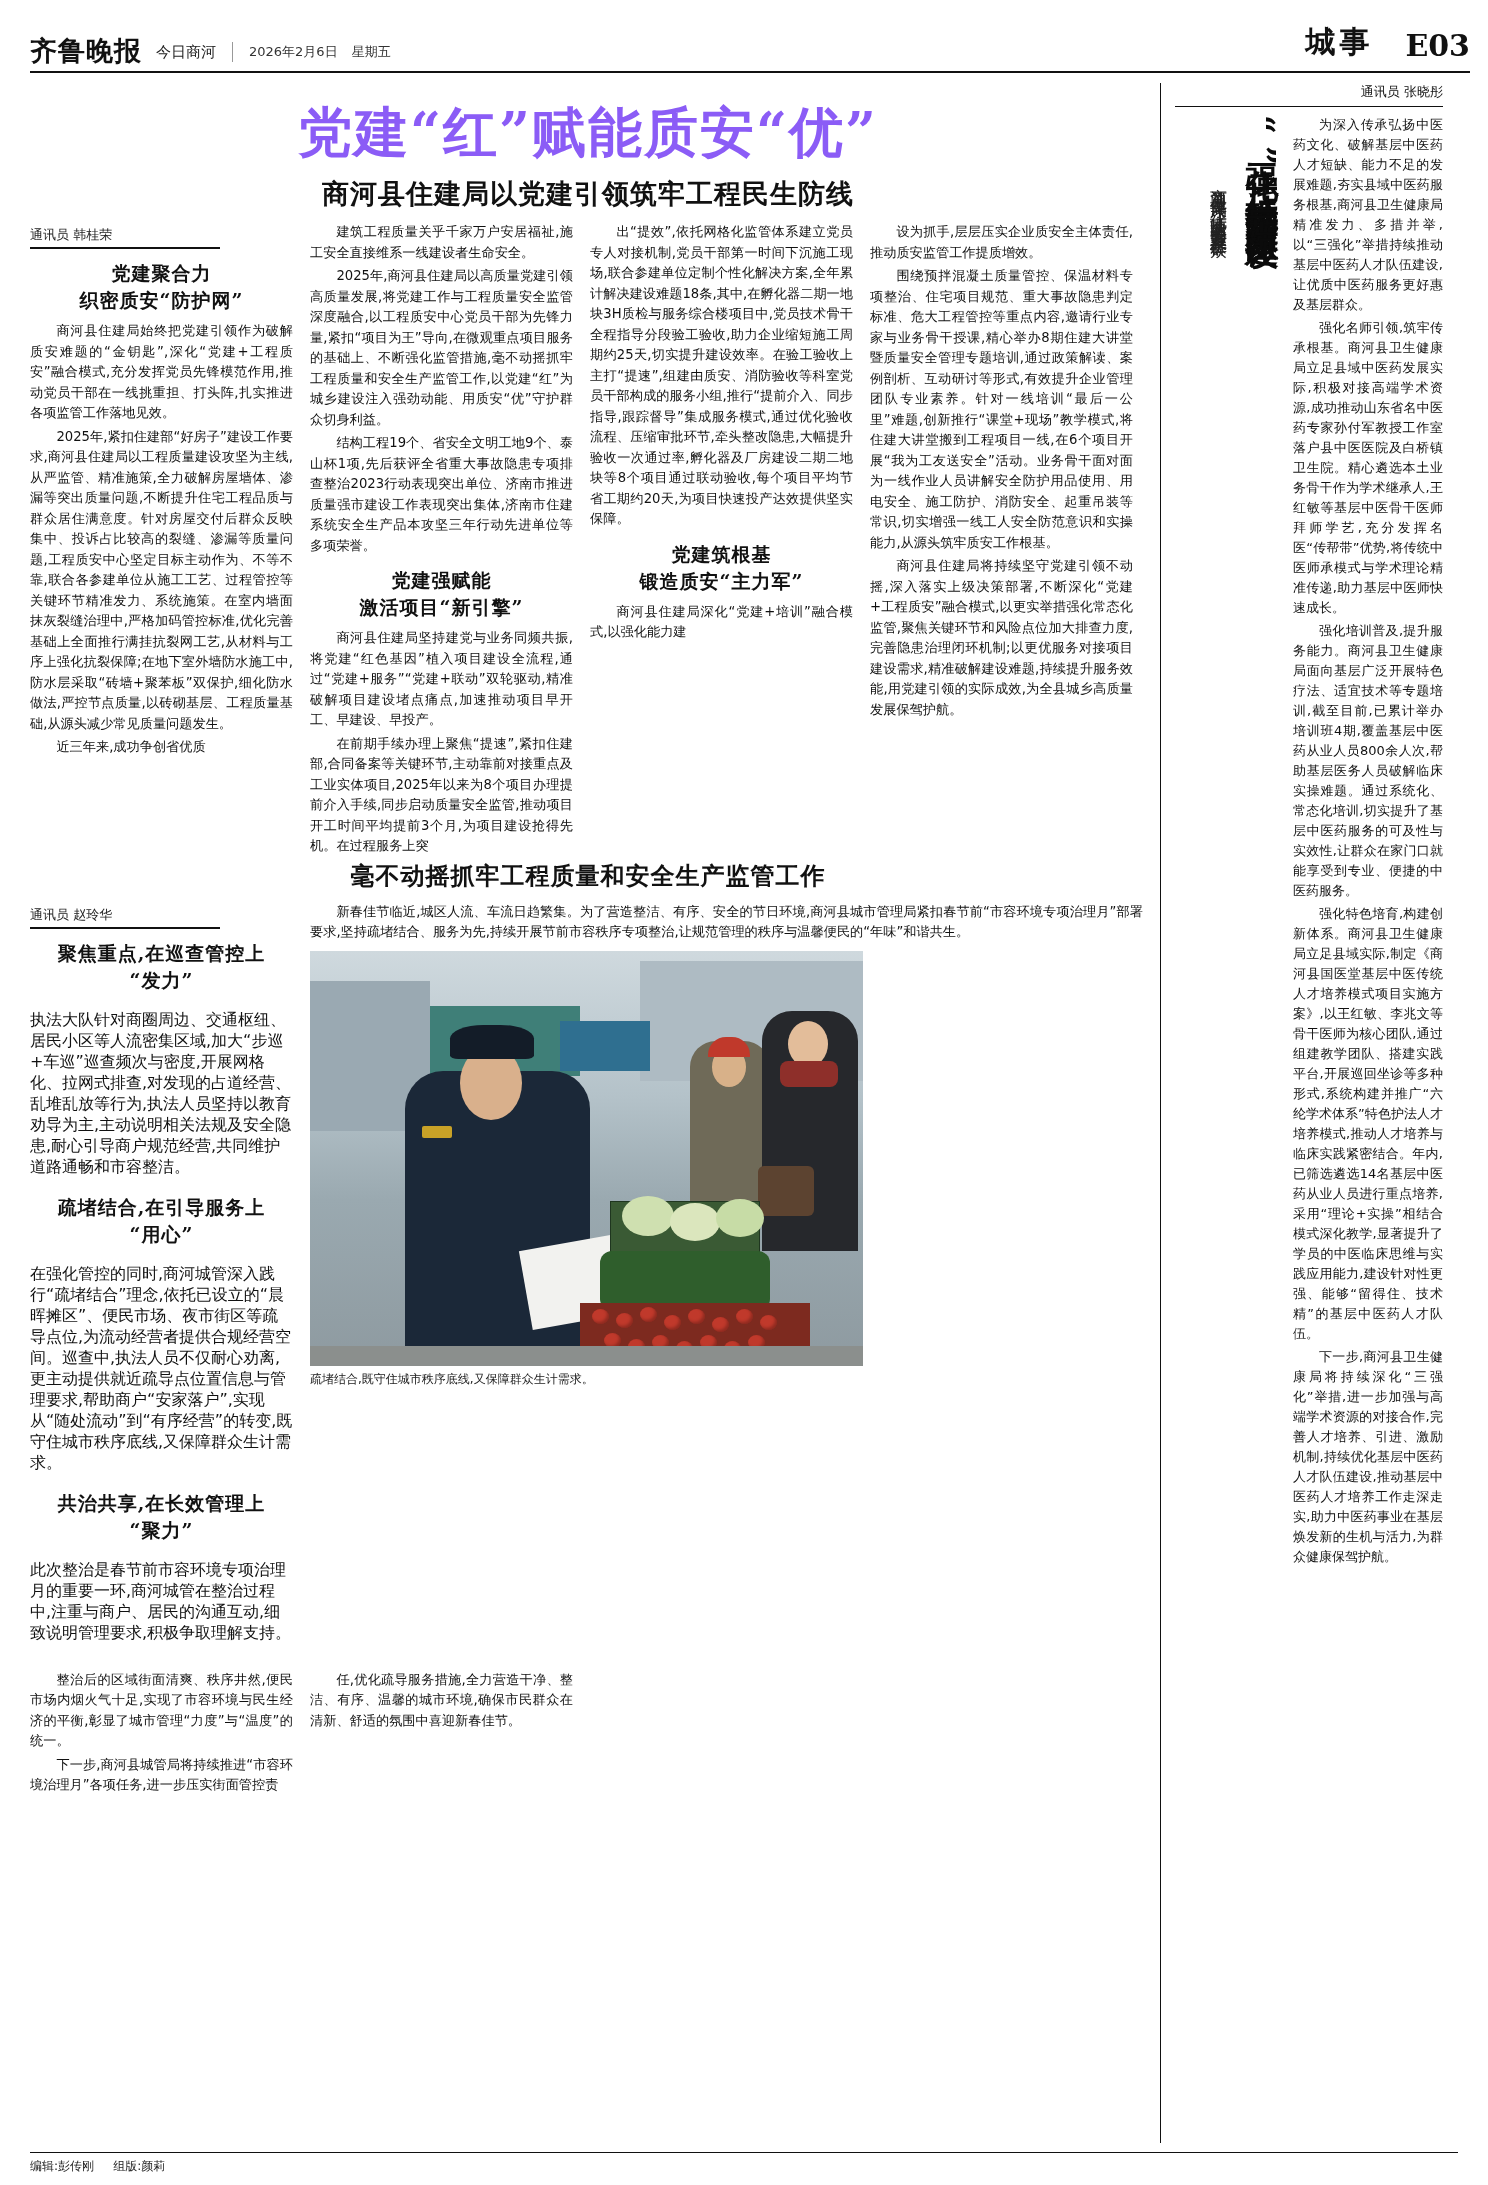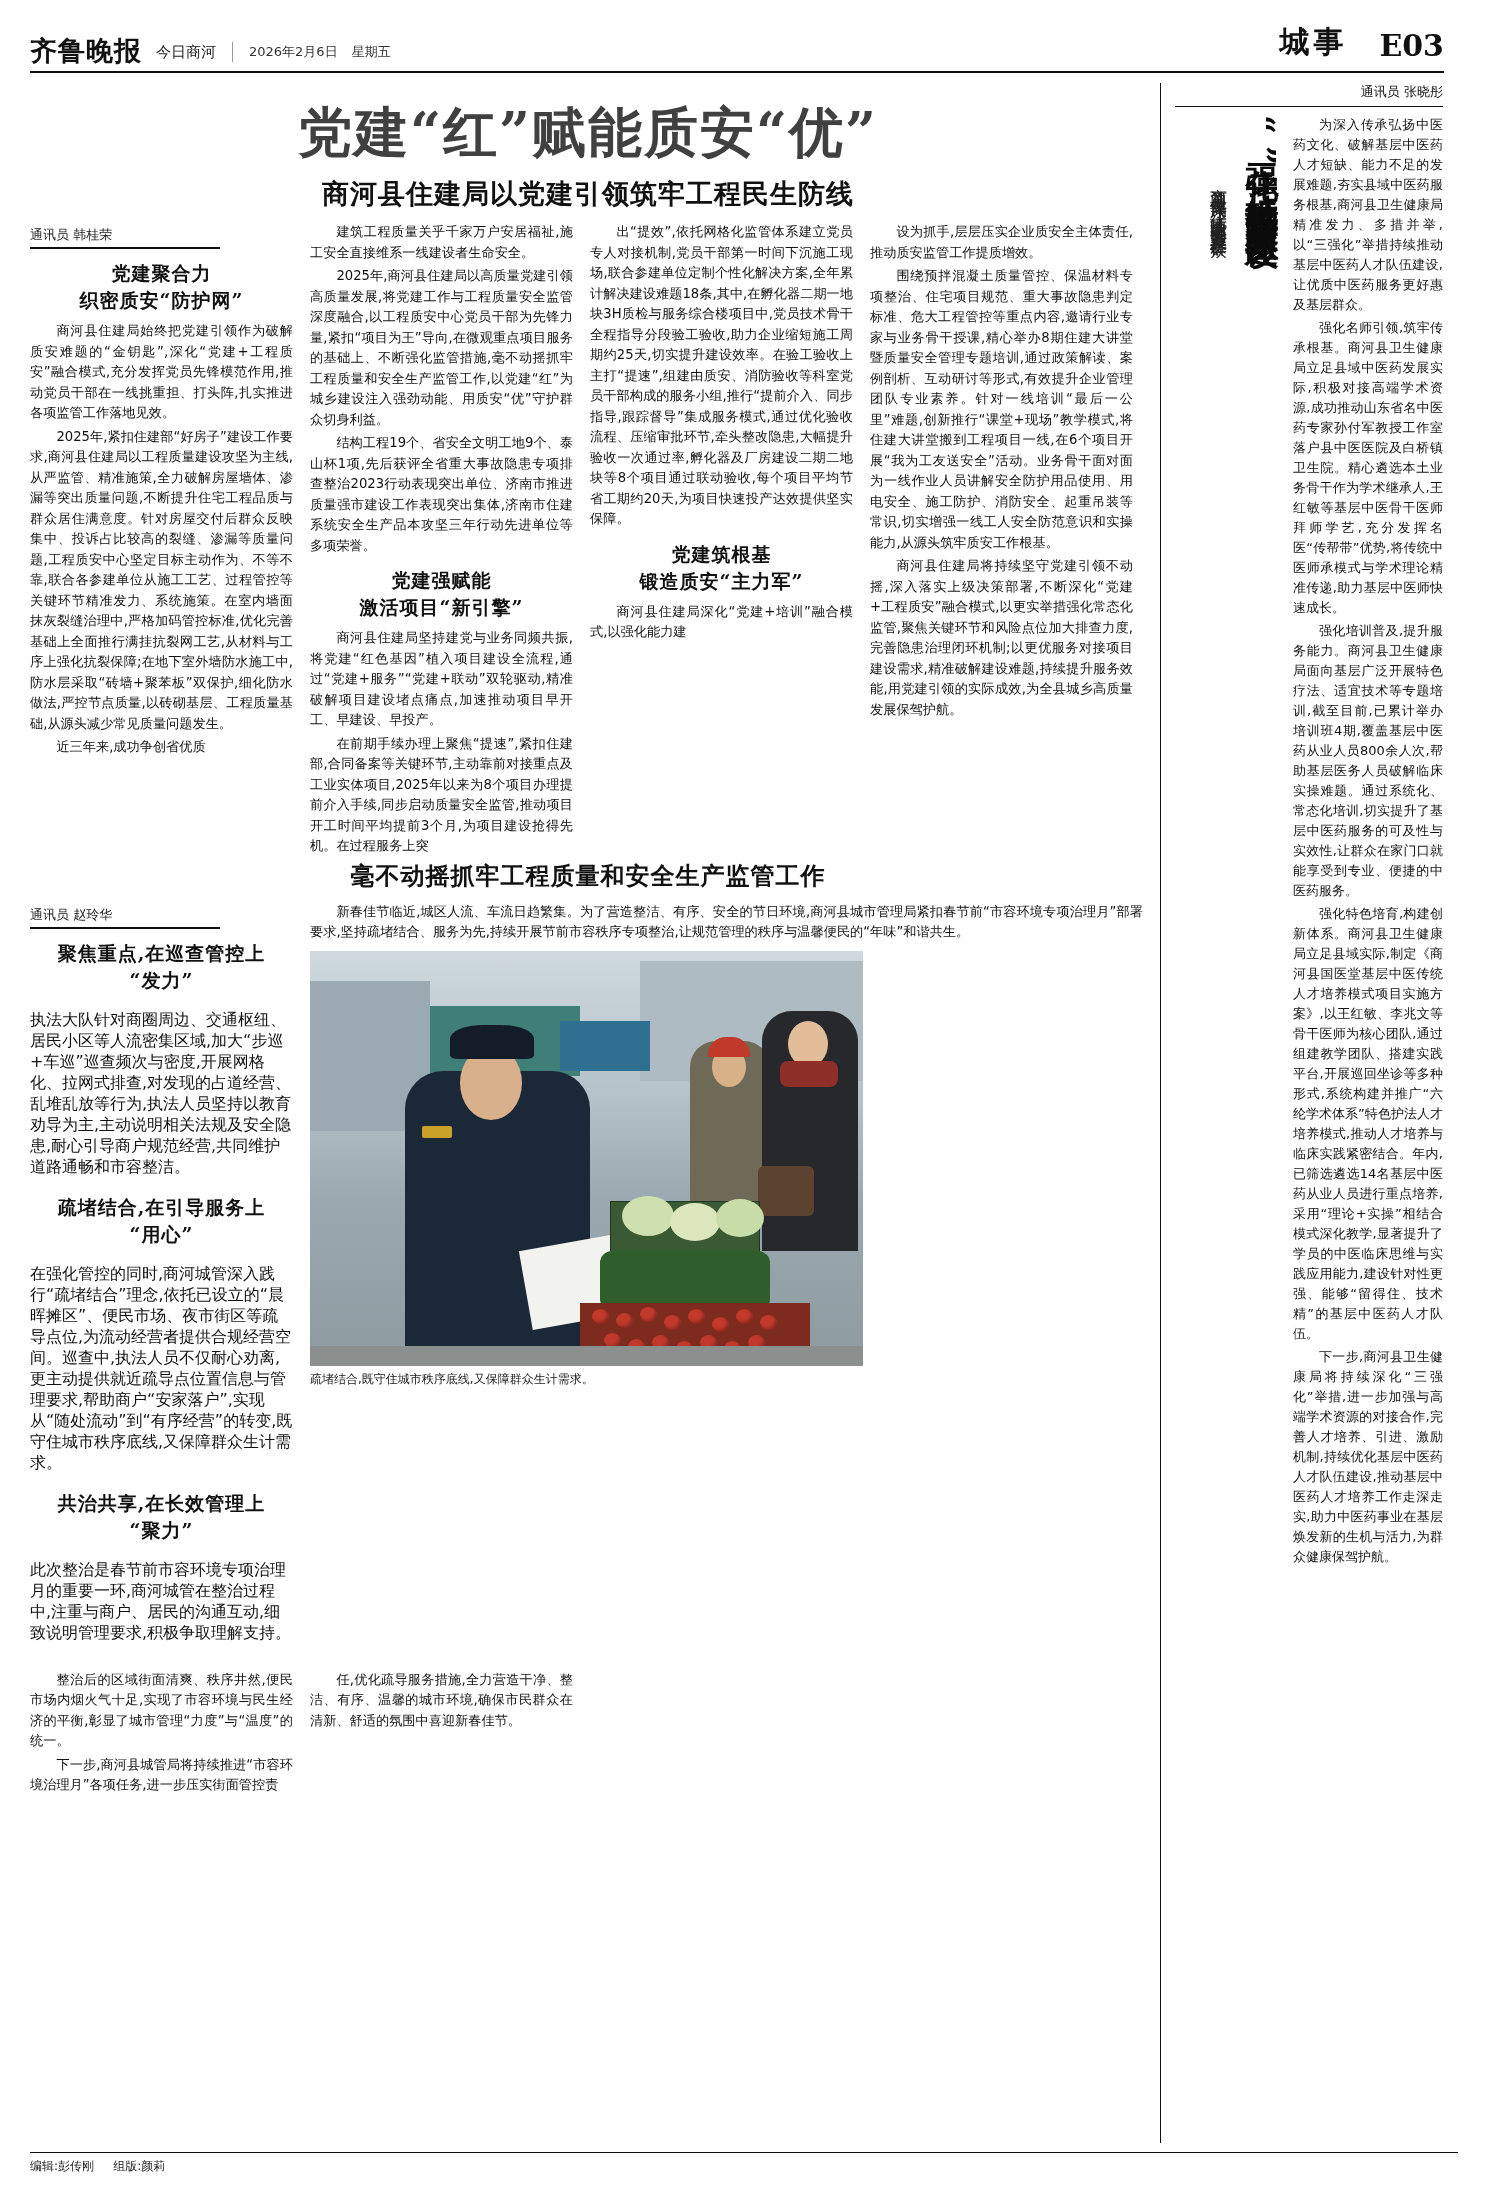--- a/index.html
+++ b/index.html
@@ -5,21 +5,21 @@
   * { box-sizing: border-box; }
   html, body { margin:0; padding:0; }
   body {
     width:1488px; height:2185px;
     background:#ffffff;
     font-family:"DejaVu Sans","Liberation Sans",sans-serif;
     color:#111;
     position:relative;
     overflow:hidden;
   }
-  .page { width:1488px; height:2185px; position:relative; padding:22px 44px 10px 30px; }
+  .page { width:1488px; height:2185px; position:relative; padding:22px 18px 10px 30px; }
 
   
   .masthead { display:flex; align-items:flex-end; gap:14px; border-bottom:2px solid #111; padding-bottom:7px; }
   .paper-logo {
     font-family:"DejaVu Serif","Liberation Serif",serif;
     font-weight:bold; font-size:27px; letter-spacing:1px; color:#111;
     line-height:1;
   }
   .mh-sep { width:1px; height:20px; background:#999; margin:0 2px 2px 2px; }
   .mh-item { font-size:15px; color:#222; padding-bottom:2px; }
@@ -36,21 +36,21 @@
   .right-zone { width:268px; position:relative; }
 
   
   .headline-main {
     text-align:center;
     font-family:"DejaVu Serif","Liberation Serif",serif;
     font-weight:bold;
     font-size:54px;
     letter-spacing:2px;
     margin:14px 0 6px 0;
-    color:#404040;
+    color:#8b5cf6;
   }
   .headline-sub {
     text-align:center;
     font-family:"DejaVu Serif","Liberation Serif",serif;
     font-weight:bold;
     font-size:27px;
     letter-spacing:1px;
     color:#111;
     margin-bottom:10px;
   }

